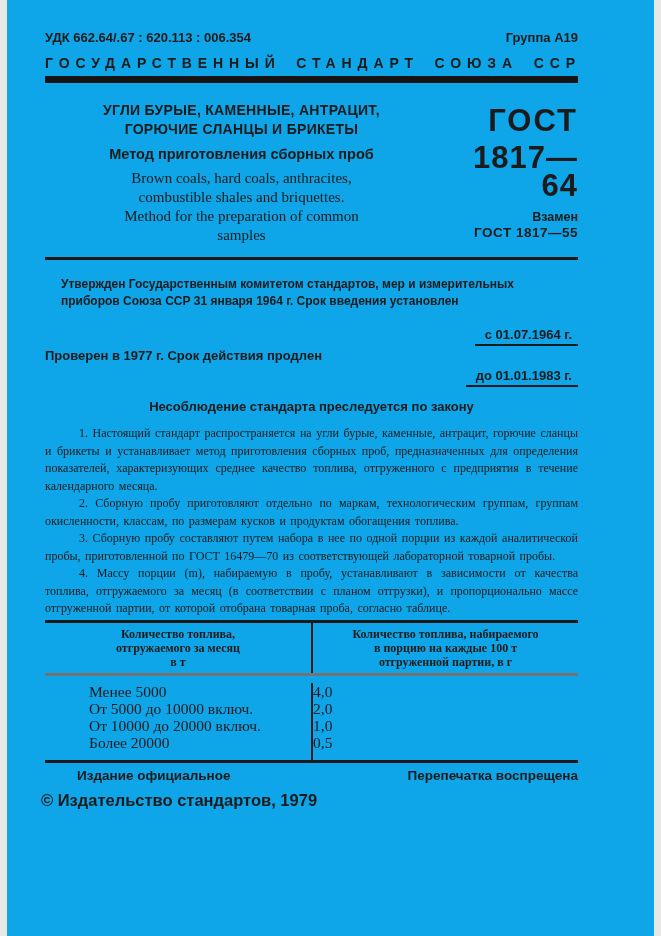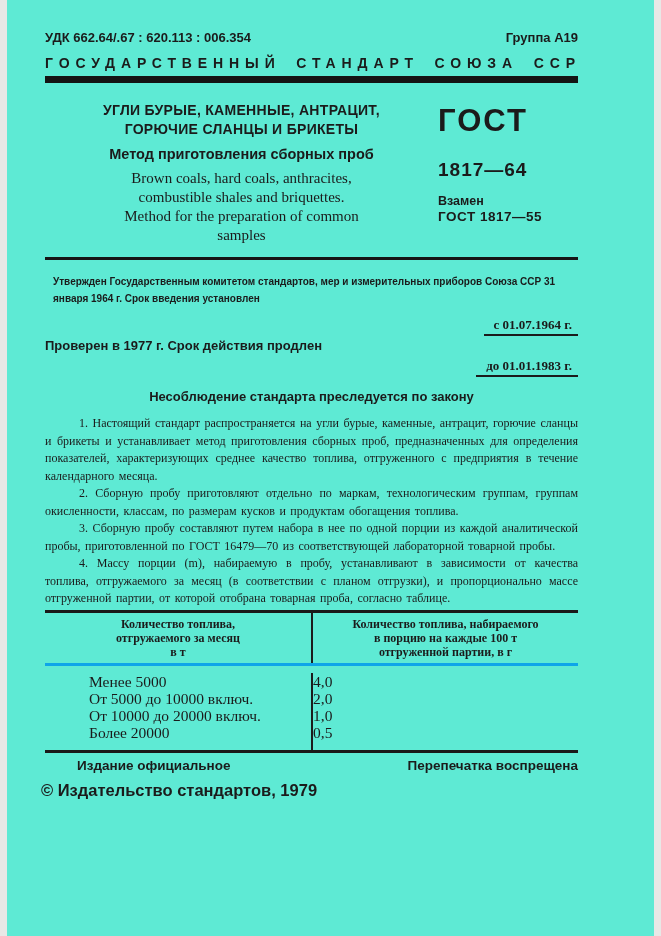--- a/index.html
+++ b/index.html
@@ -1,63 +1,63 @@
 <!DOCTYPE html>
 <html lang="ru"><head>
 <meta charset="utf-8">
 <style>
   html,body { margin:0; padding:0; background:#e8e8e6; }
   .page {
     position:relative;
     width:647px; height:936px;
     margin:0 auto;
     box-sizing:border-box;
-    background:#5eead4;
+    background:#0ea5e9;
     color:#1b1b1b;
     padding:30px 76px 10px 38px;
     overflow:hidden;
     font-family:"Liberation Sans", sans-serif;
   }
   .topline { display:flex; justify-content:space-between; align-items:baseline;
     font-weight:bold; font-size:13px; line-height:16px; }
   .state-header { margin-top:8px; text-align:center; font-weight:bold;
     font-size:14px; line-height:18px; letter-spacing:0.42em; word-spacing:6px; white-space:nowrap; }
   .bar { height:7px; background:#141414; margin-top:4px; }
 
   .title-section { display:flex; margin-top:18px; }
   .title-left { flex:0 0 393px; text-align:center; }
   .ru-title { font-weight:bold; font-size:14px; line-height:19px; letter-spacing:0.3px; white-space:pre-line; }
   .ru-subtitle { font-weight:bold; font-size:14.5px; line-height:15px; margin-top:8px; }
   .en-title { font-family:"Liberation Serif", serif; font-size:15px; line-height:19px;
     margin-top:7px; white-space:pre-line; }
-  .gost-block { flex:1; text-align:left; padding-top:4px; }
+  .gost-block { flex:1; text-align:right; padding-top:4px; }
   .gost-label { font-weight:bold; font-size:31px; line-height:32px; letter-spacing:2px; }
-  .gost-number { font-weight:bold; font-size:19px; line-height:28px; margin-top:19px; letter-spacing:1px; }
+  .gost-number { font-weight:bold; font-size:31px; line-height:28px; margin-top:7px; letter-spacing:1px; }
   .replaces-label { font-weight:bold; font-size:12.5px; line-height:13px; margin-top:11px; }
   .replaces { font-weight:bold; font-size:13.5px; line-height:14px; margin-top:2px; letter-spacing:0.5px; }
 
   .rule { height:3px; background:#161616; margin-top:12px; }
 
   .approval { margin-top:14px; }
-  .approved { font-weight:bold; font-size:10px; line-height:16.5px; margin:8px; }
+  .approved { font-weight:bold; font-size:12px; line-height:16.5px; margin:16px; }
   .date-row { text-align:right; margin-top:3px; }
   .date-row .date { display:inline-block; font-weight:bold; font-size:13px; line-height:15px;
-    border-bottom:2px solid #1b1b1b; padding:0 6px 2px 10px;font-family:Liberation Serif, serif; }
+    border-bottom:2px solid #1b1b1b; padding:0 6px 2px 10px; }
   .checked { font-weight:bold; font-size:13px; line-height:15px; margin:2px 0 0; }
   .law { text-align:center; font-weight:bold; font-size:13px; line-height:16px; margin:12px 0 0; }
 
   .body-text { margin-top:10px; font-family:"Liberation Serif", serif;
     font-size:12px; line-height:17.5px; text-align:justify; }
   .body-text p { margin:0; text-indent:34px; word-spacing:1.5px; }
 
   .std-table { margin-top:2px; }
   .trow { display:flex; }
   .cell-1 { width:268px; box-sizing:border-box; border-right:2px solid #1c1c1c; }
   .cell-2 { flex:1; }
-  .thead { border-top:3.5px solid #1a1a1a; border-bottom:3px solid #0ea5e9; }
+  .thead { border-top:3.5px solid #1a1a1a; border-bottom:3px solid #737373; }
   .thead .cell-1, .thead .cell-2 { font-family:"Liberation Serif", serif; font-weight:bold;
     font-size:12px; line-height:14px; text-align:center; padding:4px 6px; white-space:pre-line; }
   .tbody { padding-top:7px; }
   .tbody .cell-1 { padding-left:44px; font-family:"Liberation Serif", serif;
     font-size:15.5px; line-height:17px; }
   .tbody .cell-2 { text-align:left; font-family:"Liberation Serif", serif;
     font-size:15.5px; line-height:17px; }
   .spacer-row .cell-1 { height:9px; }
 
   .footer-rule { height:3px; background:#1a1a1a; margin-top:0; }

